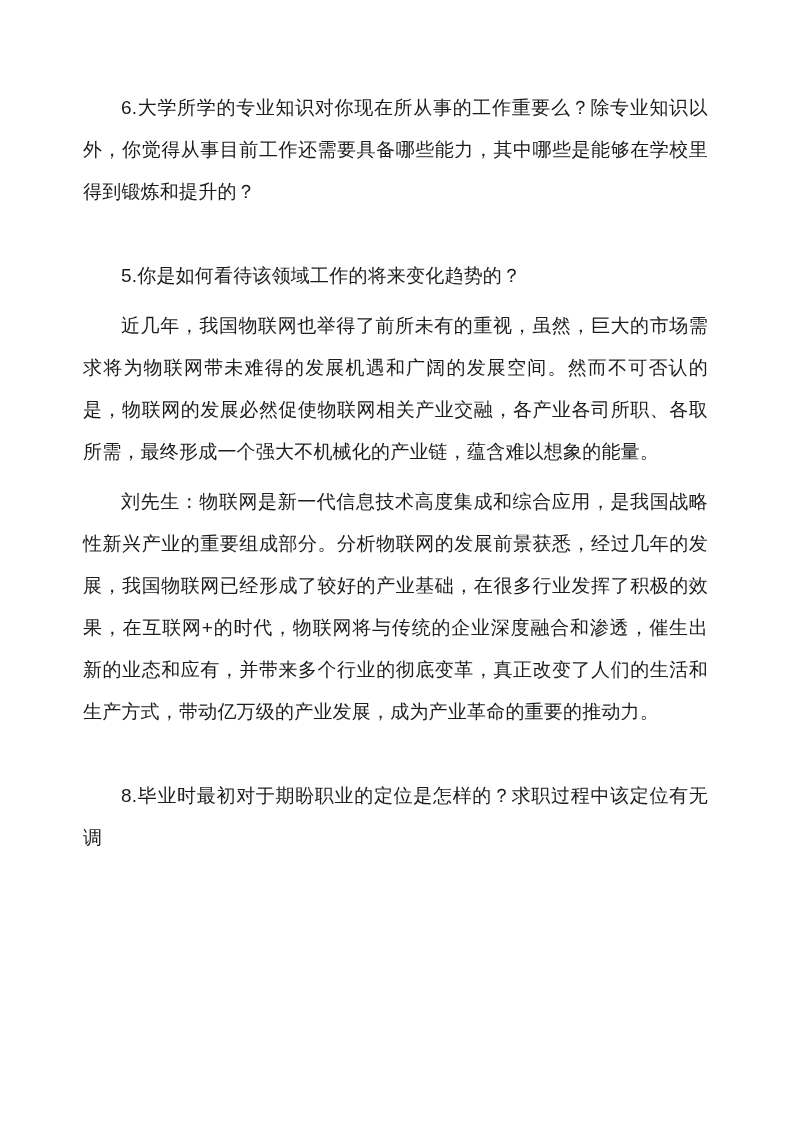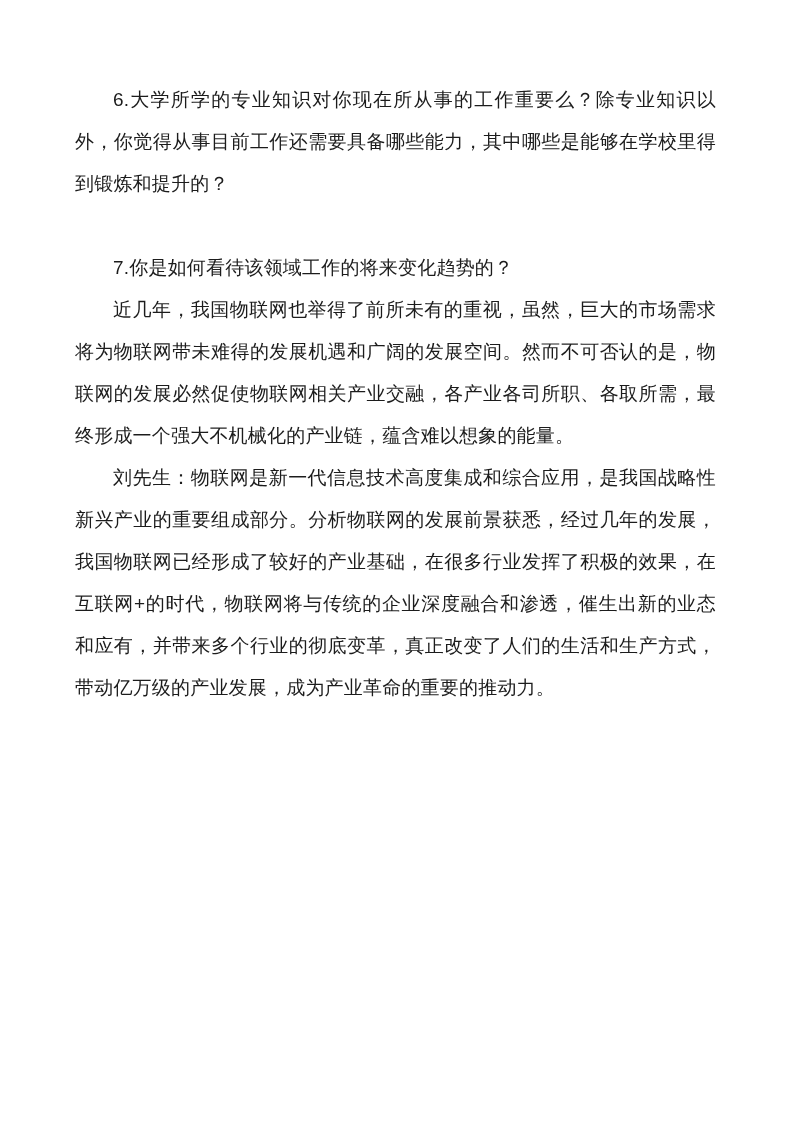--- a/index.html
+++ b/index.html
@@ -15,37 +15,38 @@
     overflow: hidden;
     font-family: "Liberation Sans", sans-serif;
   }
   .content {
     position: absolute;
     top: 79px;
     left: 75px;
     width: 641px;
   }
   .para {
-    margin: 0;
+    margin: 8px;
     font-size: 19px;
     line-height: 42px;
     color: #1c1c1c;
     text-align: justify;
     text-justify: inter-ideograph;
     text-indent: 2em;
     letter-spacing: 0.2px;
     word-break: break-all;
   }
   .gap-before {
     margin-top: 42px;
   }
 </style>
 </head>
 <body>
 
 <div class="page">
   <div class="content">
     <p class="para">6.大学所学的专业知识对你现在所从事的工作重要么？除专业知识以外，你觉得从事目前工作还需要具备哪些能力，其中哪些是能够在学校里得到锻炼和提升的？</p>
-    <p class="para gap-before">7.你是如何看待该领域工作的将来变化趋势的？</p>
+    <p class="para gap-before">5.你是如何看待该领域工作的将来变化趋势的？</p>
     <p class="para">近几年，我国物联网也举得了前所未有的重视，虽然，巨大的市场需求将为物联网带未难得的发展机遇和广阔的发展空间。然而不可否认的是，物联网的发展必然促使物联网相关产业交融，各产业各司所职、各取所需，最终形成一个强大不机械化的产业链，蕴含难以想象的能量。</p>
     <p class="para">刘先生：物联网是新一代信息技术高度集成和综合应用，是我国战略性新兴产业的重要组成部分。分析物联网的发展前景获悉，经过几年的发展，我国物联网已经形成了较好的产业基础，在很多行业发挥了积极的效果，在互联网+的时代，物联网将与传统的企业深度融合和渗透，催生出新的业态和应有，并带来多个行业的彻底变革，真正改变了人们的生活和生产方式，带动亿万级的产业发展，成为产业革命的重要的推动力。</p>
+    <p class="para gap-before">8.毕业时最初对于期盼职业的定位是怎样的？求职过程中该定位有无调</p>
   </div>
 </div>
 
 </body></html>

